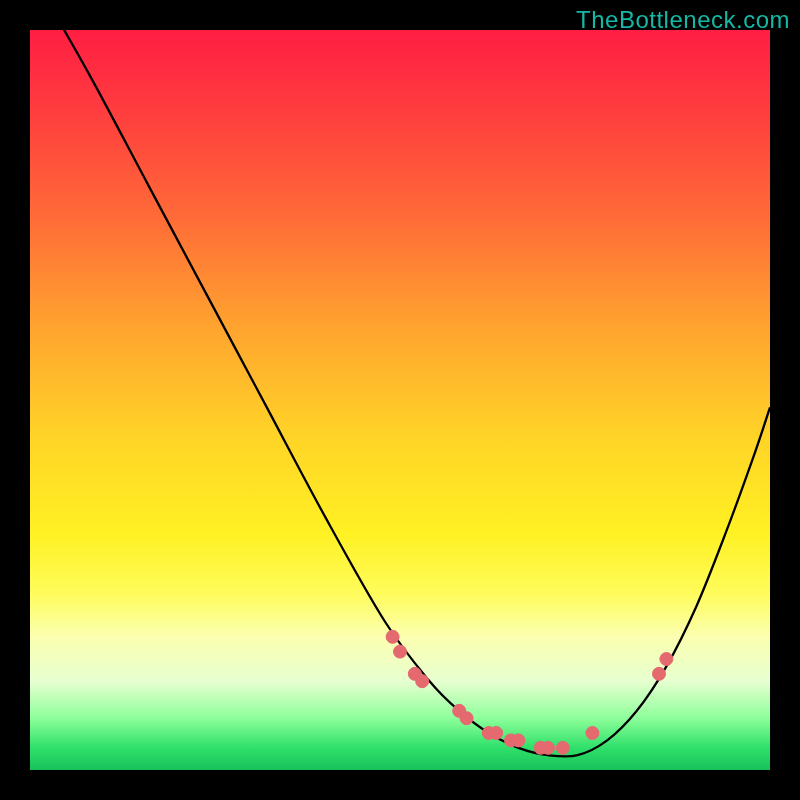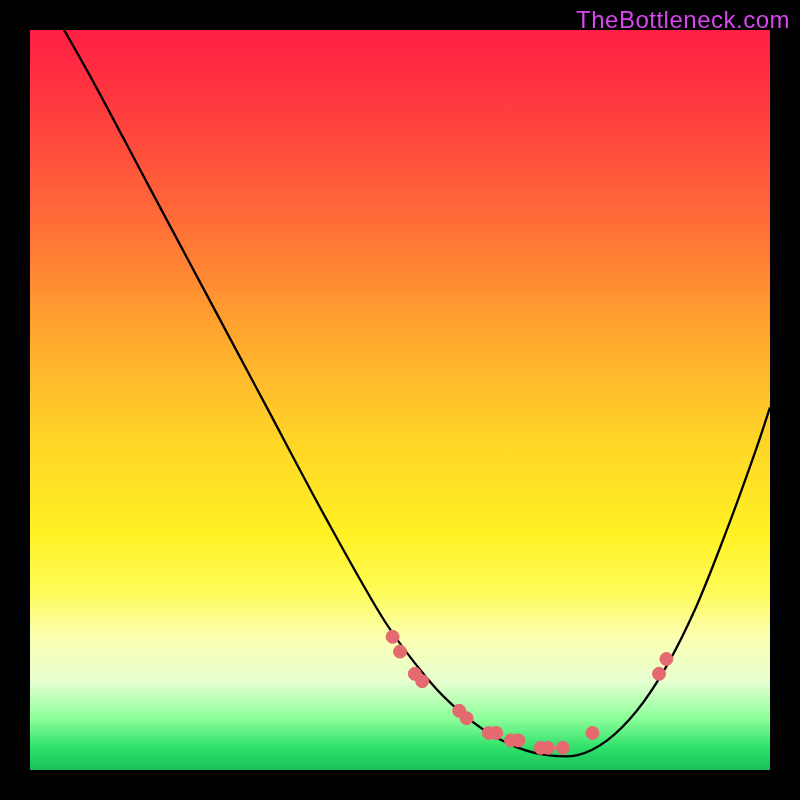--- a/index.html
+++ b/index.html
@@ -7,21 +7,21 @@
   .frame {
     position: relative;
     width: 800px;
     height: 800px;
     background: #000;
   }
   .watermark {
     position: absolute;
     top: 6px;
     right: 10px;
-    color: #d946ef;
+    color: #14b8a6;
     font-family: Arial, Helvetica, sans-serif;
     font-size: 24px;
     letter-spacing: 0.5px;
     z-index: 10;
   }
   .plot-area {
     position: absolute;
     left: 30px;
     top: 30px;
     width: 740px;

